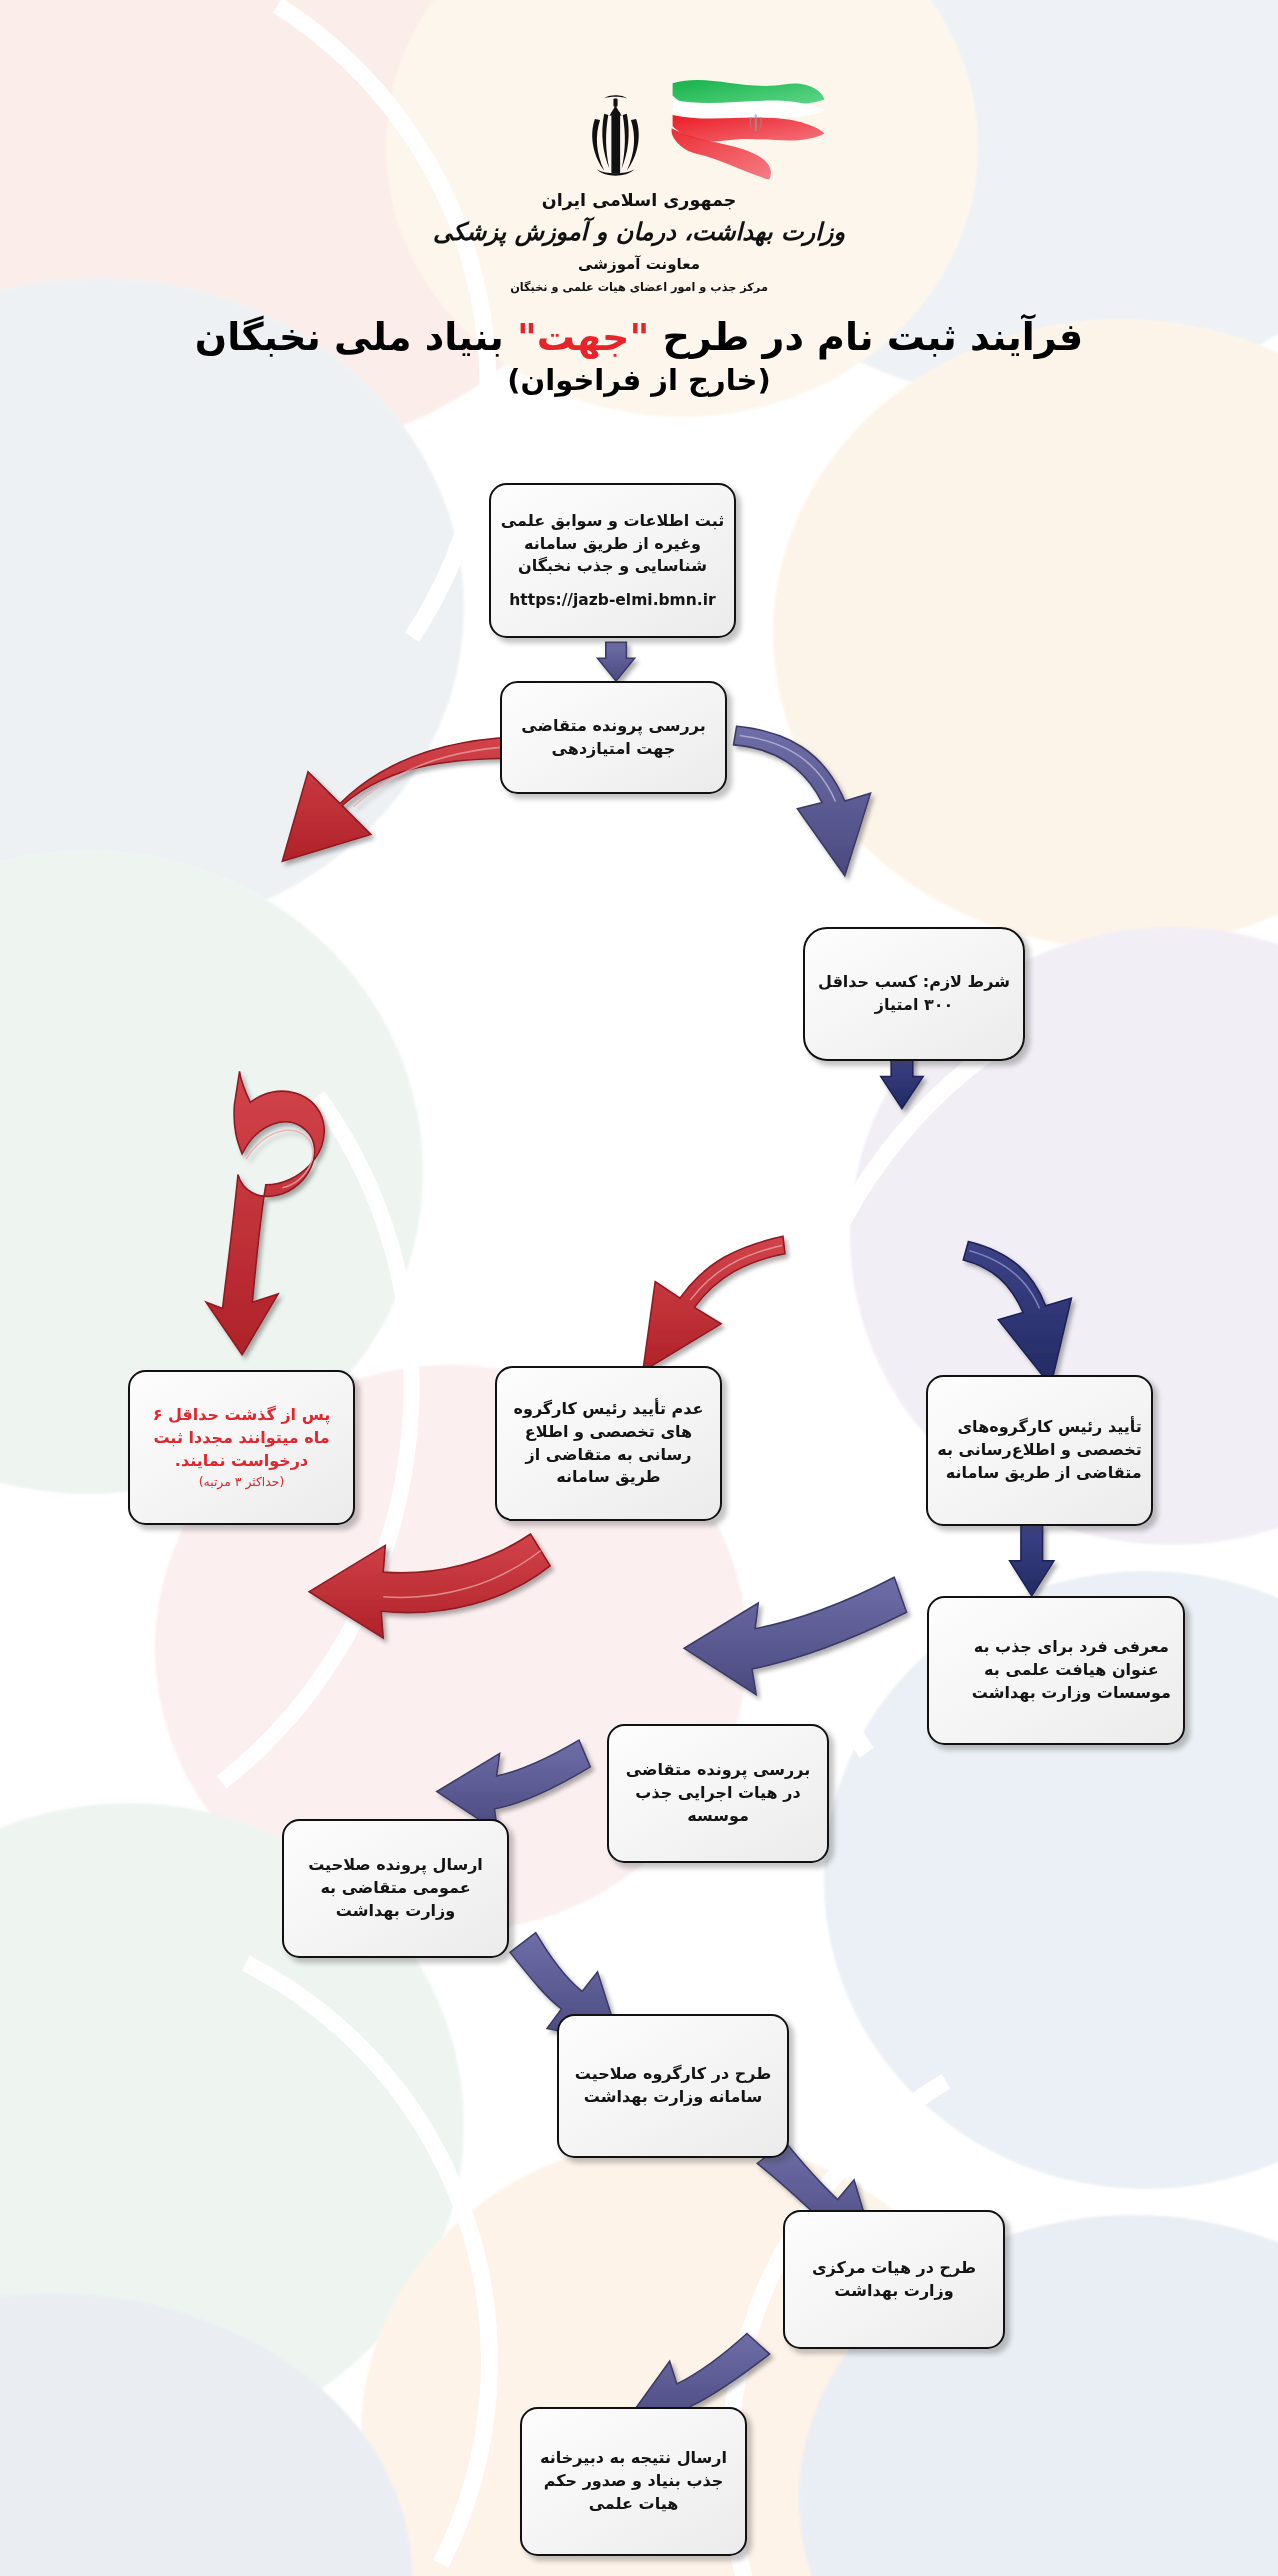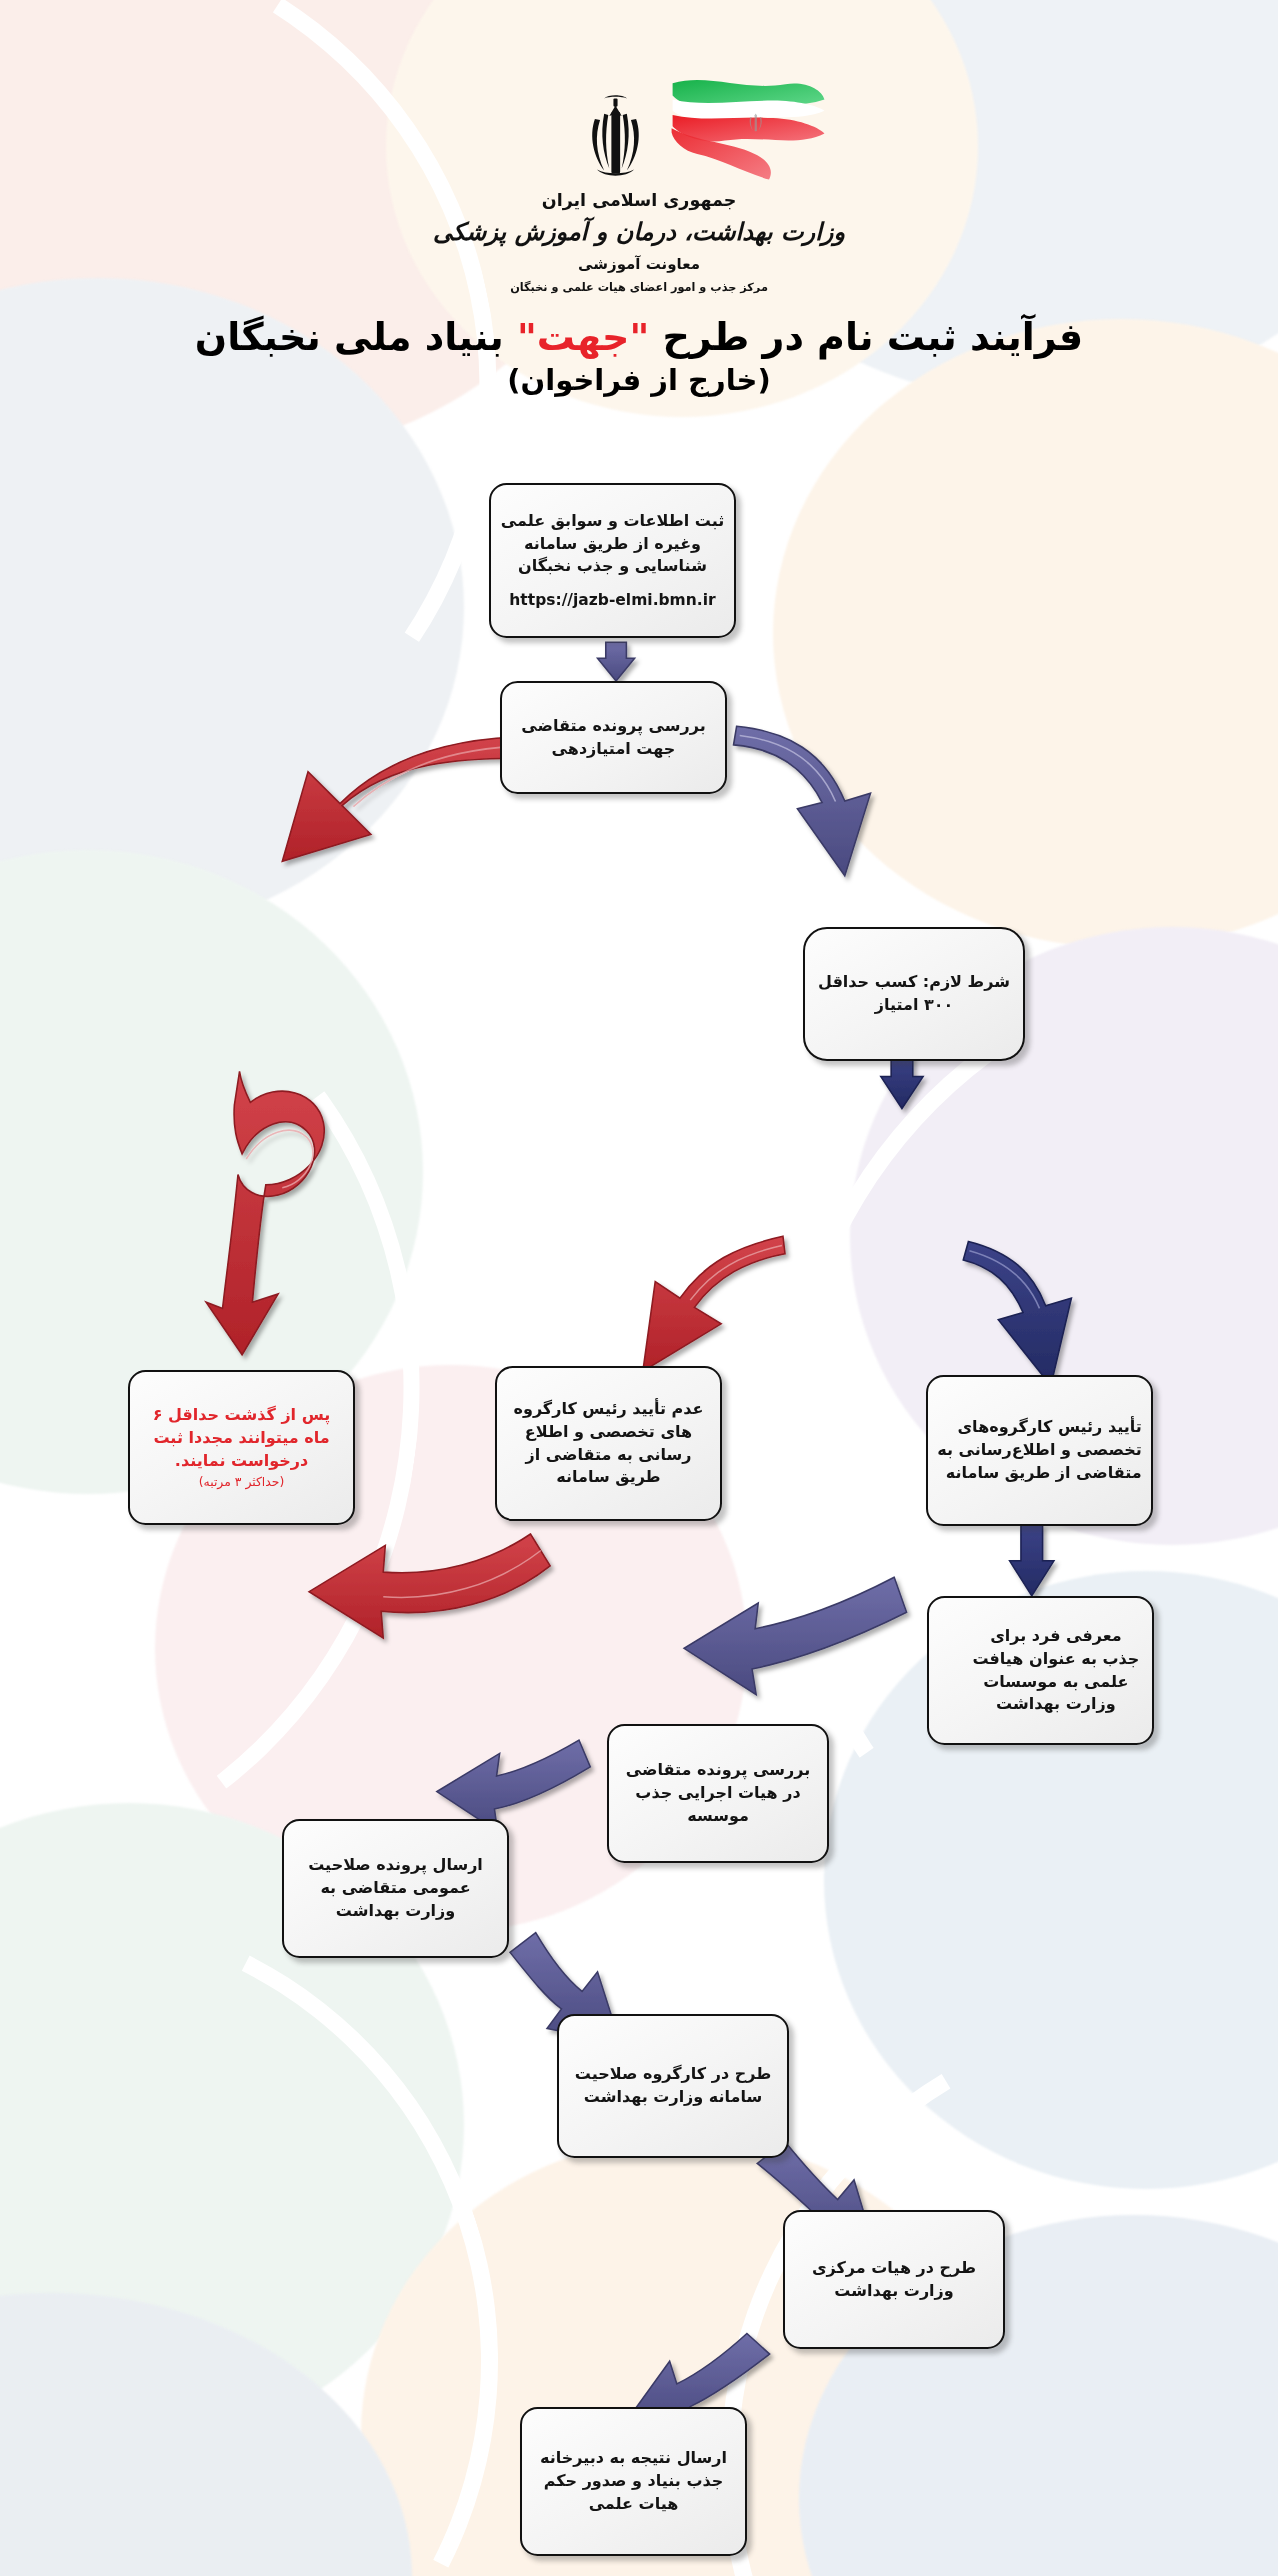--- a/index.html
+++ b/index.html
@@ -330,21 +330,21 @@
   </div>
 
   <div class="node" style="left:495px;top:1366px;width:227px;height:155px;">
     <div class="txt">عدم تأیید رئیس کارگروه های تخصصی و اطلاع رسانی به متقاضی از طریق سامانه</div>
   </div>
 
   <div class="node" style="left:926px;top:1375px;width:227px;height:151px;text-align:right;">
     <div class="txt">تأیید رئیس کارگروه‌های تخصصی و اطلاع‌رسانی به متقاضی از طریق سامانه</div>
   </div>
 
-  <div class="node" style="left:927px;top:1596px;width:227px;height:149px;padding-left:40px;">
+  <div class="node" style="left:927px;top:1596px;width:258px;height:149px;padding-left:40px;">
     <div class="txt">معرفی فرد برای جذب به عنوان هیافت علمی به موسسات وزارت بهداشت</div>
   </div>
 
   <div class="node" style="left:607px;top:1724px;width:222px;height:139px;">
     <div class="txt">بررسی پرونده متقاضی در هیات اجرایی جذب موسسه</div>
   </div>
 
   <div class="node" style="left:282px;top:1819px;width:227px;height:139px;">
     <div class="txt">ارسال پرونده صلاحیت عمومی متقاضی به وزارت بهداشت</div>
   </div>

